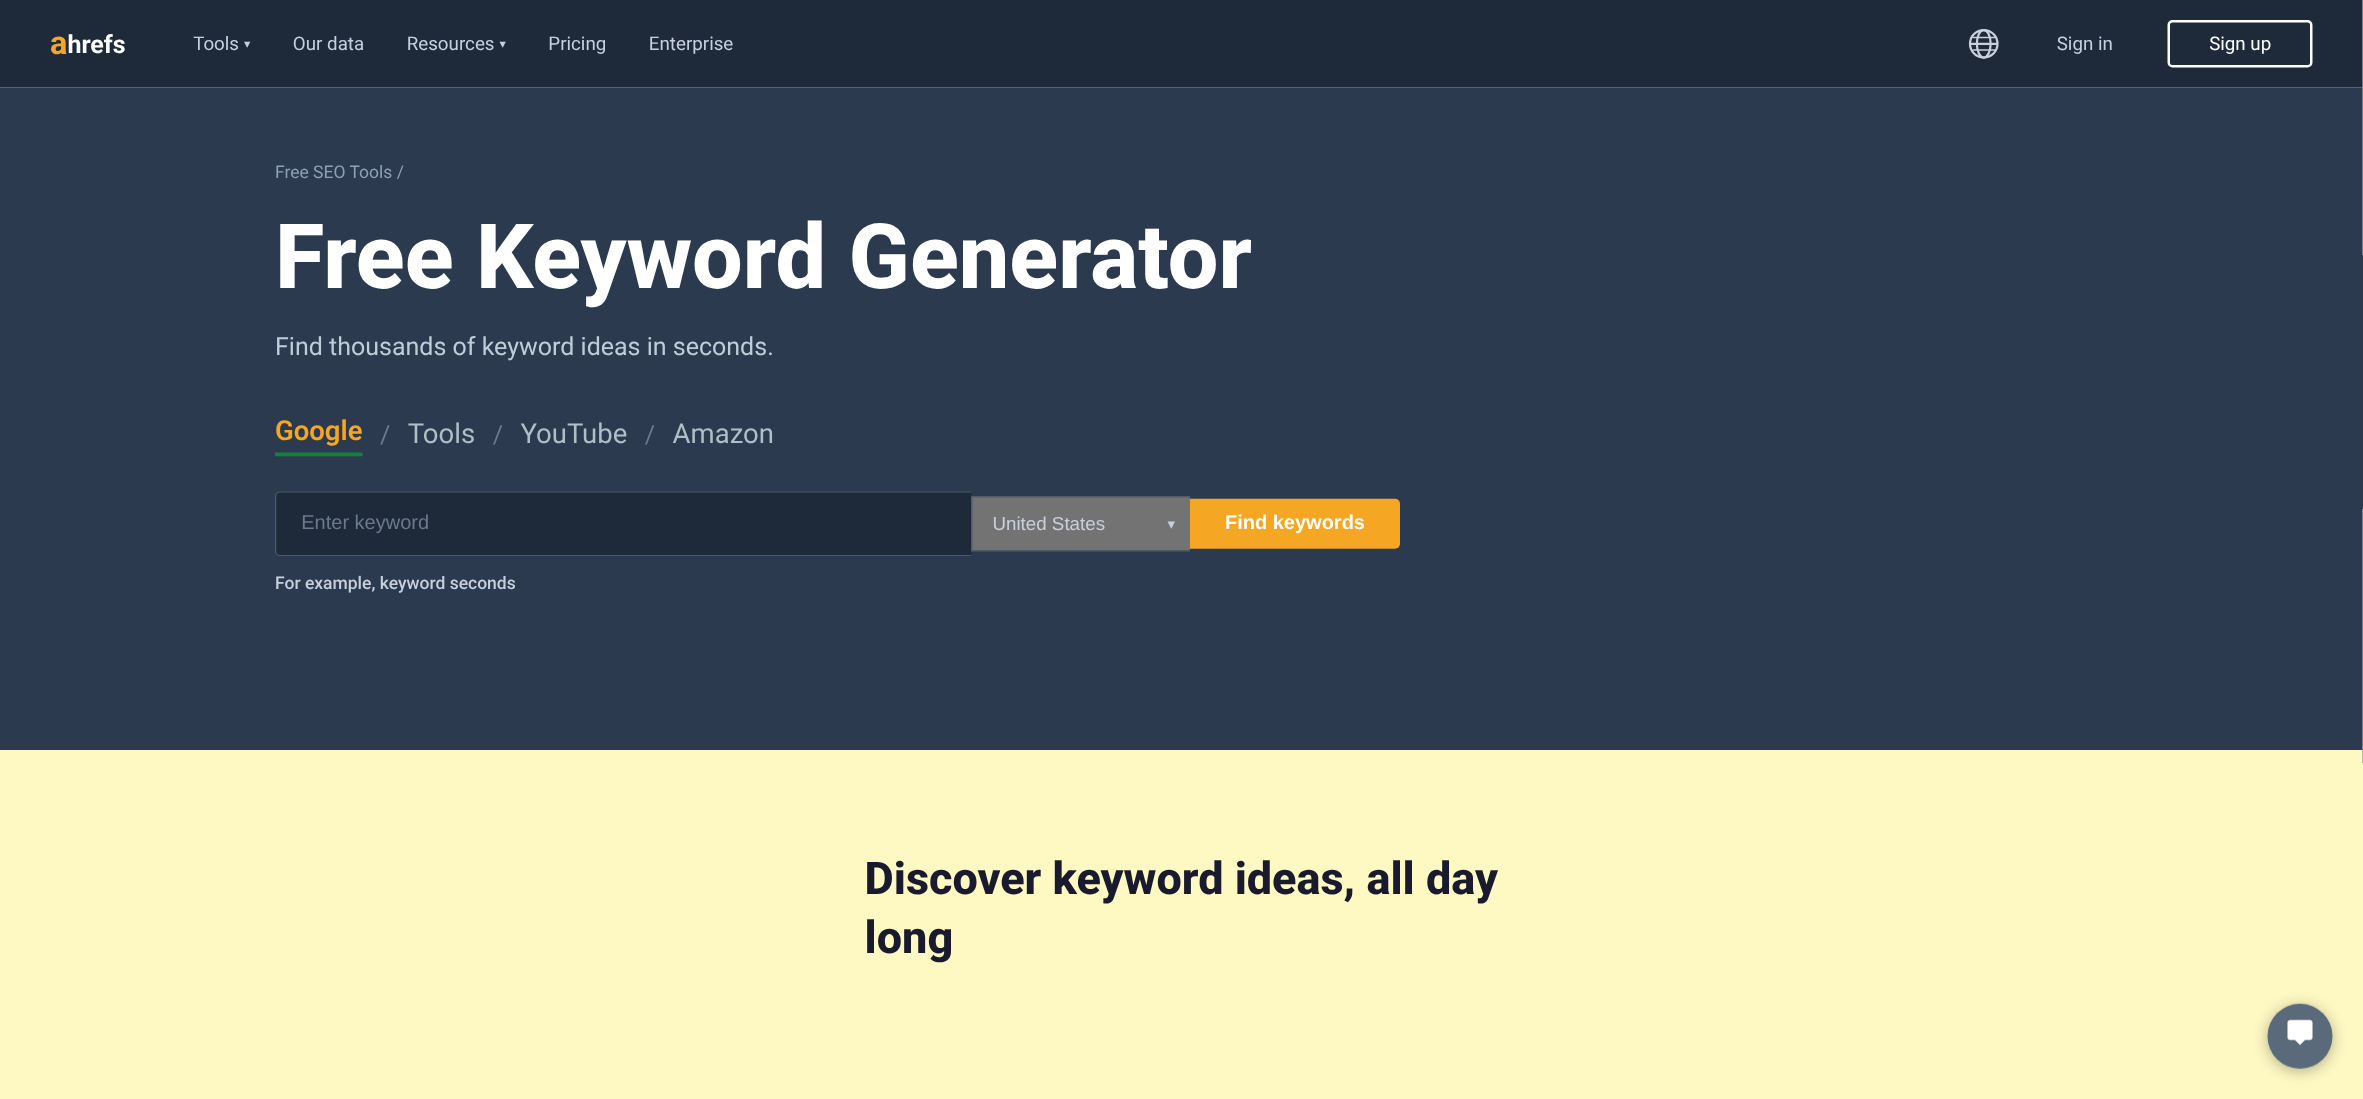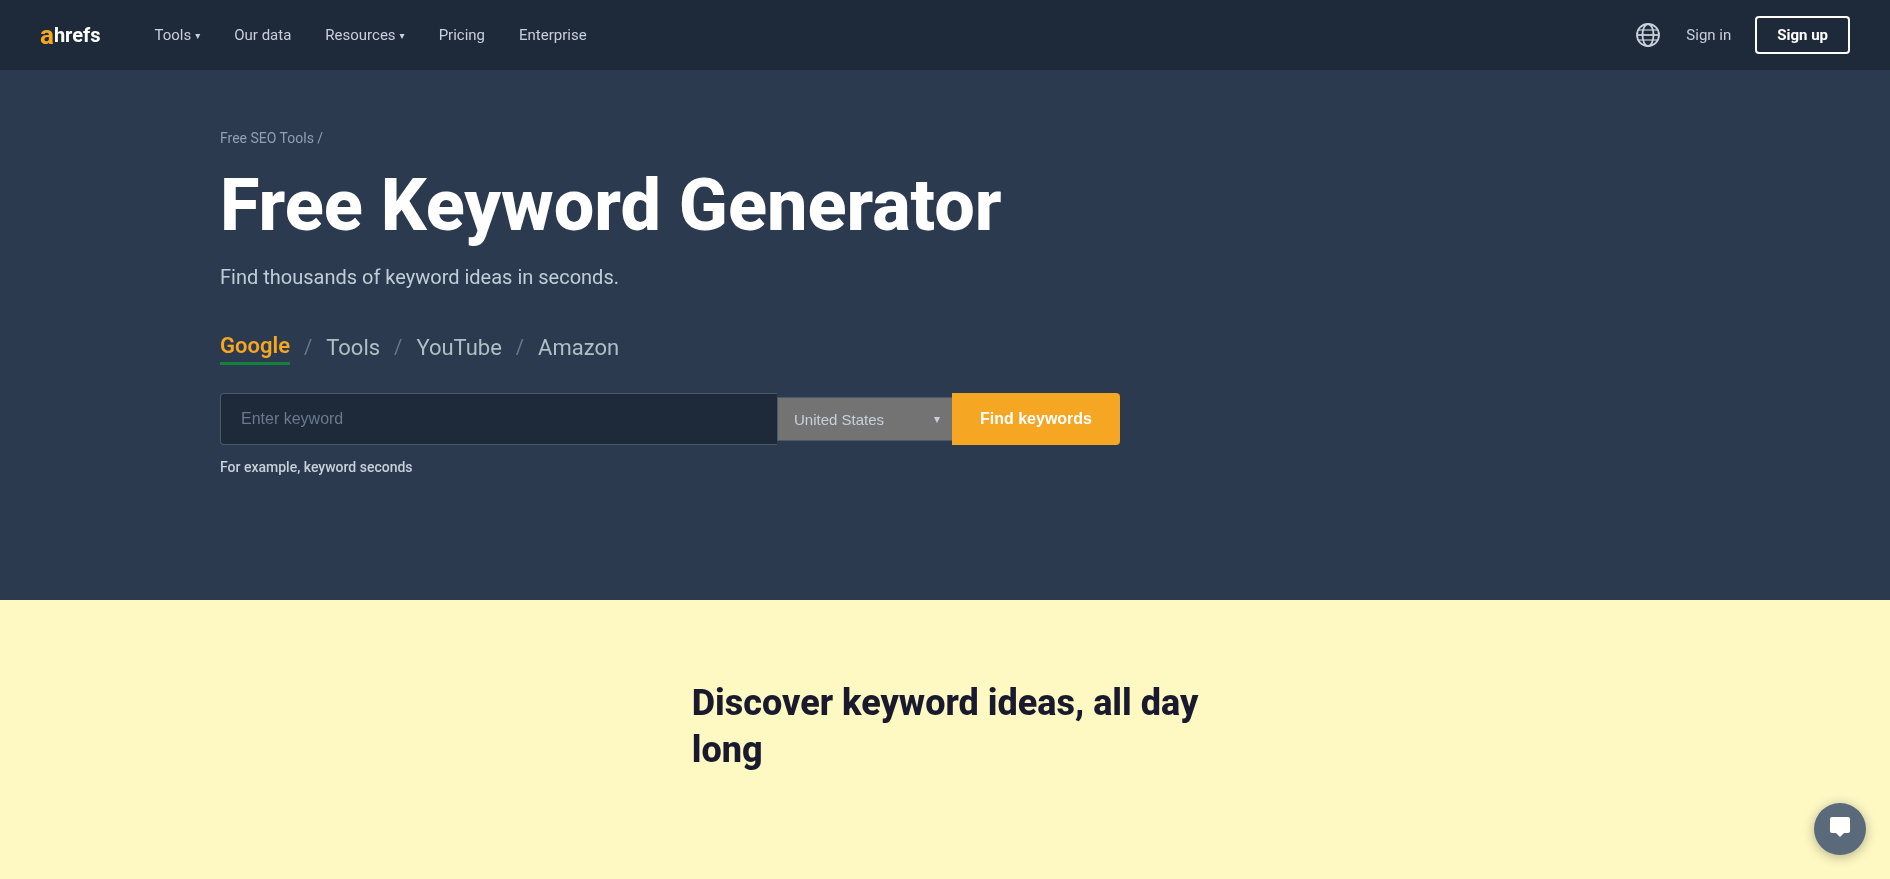--- a/index.html
+++ b/index.html
@@ -65,21 +65,21 @@
     }
 
     .nav-chevron {
       font-size: 10px;
       color: #c8d0db;
     }
 
     .navbar-right {
       display: flex;
       align-items: center;
-      gap: 12px;
+      gap: 32px;
       text-align: center;
     }
 
     .globe-icon {
       width: 28px;
       height: 28px;
       color: #c8d0db;
       cursor: pointer;
     }
 
@@ -87,24 +87,24 @@
       color: #c8d0db;
       font-size: 15px;
       text-decoration: none;
       cursor: pointer;
       padding: 8px 12px;
     }
 
     .signup-btn {
       color: #ffffff;
       font-size: 15px;
-      font-weight: 700;
+      font-weight: 400;
       border: 2px solid #ffffff;
       border-radius: 4px;
-      padding: 8px 20px;
+      padding: 8px 31px;
       background: transparent;
       cursor: pointer;
       text-decoration: none;
     }
 
     
     .hero {
       background-color: #2b3a4e;
       padding: 60px 40px 80px 220px;
       min-height: 530px;
@@ -214,21 +214,21 @@
       position: absolute;
       right: 12px;
       top: 50%;
       transform: translateY(-50%);
       color: #c8d0db;
       pointer-events: none;
       font-size: 12px;
     }
 
     .find-btn {
-      height: 52px;
+      height: 40px;
       padding: 0 28px;
       background: #f5a623;
       color: #ffffff;
       font-size: 16px;
       font-weight: 700;
       border: none;
       border-radius: 0 4px 4px 0;
       cursor: pointer;
       white-space: nowrap;
     }

